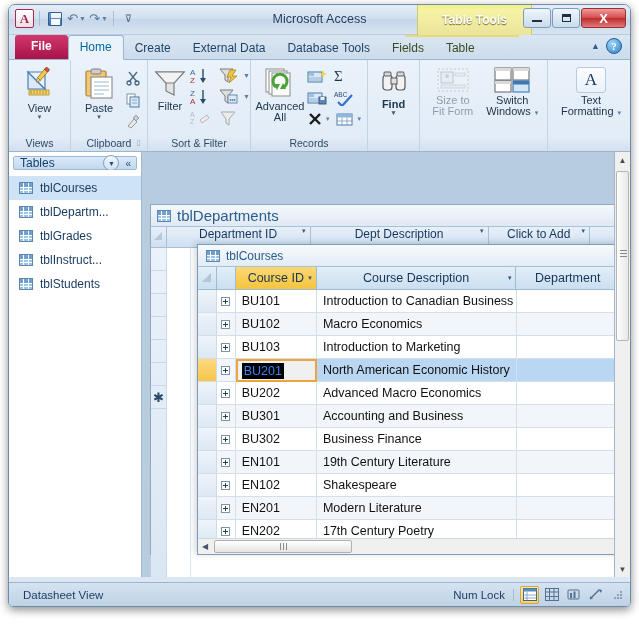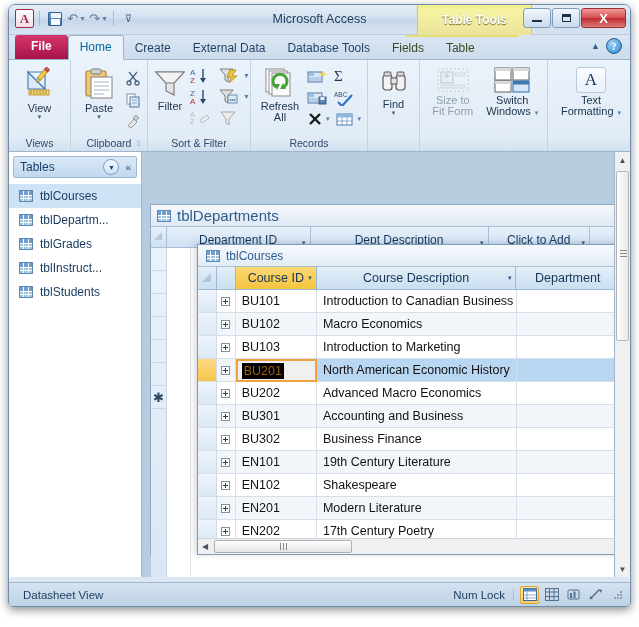--- a/index.html
+++ b/index.html
@@ -143,21 +143,21 @@
     background: #b8cce0;
     display: flex;
   }
 
   
   #nav-pane {
     width: 133px; background: #ffffff; border-right: 1px solid #9fb8d0;
     display:flex; flex-direction:column;
   }
   #nav-header {
-    height: 22px; margin: 4px 4px 0 4px;
+    height: 14px; margin: 4px 4px 0 4px;
     background: linear-gradient(to bottom,#dbe9f8,#c2d8ee);
     border: 1px solid #9cb9d6; border-radius: 2px;
     display:flex; align-items:center; padding: 0 3px; gap:4px;
   }
   #nav-header .ttl { font-size: 12px; color:#14406e; flex:1; padding-left:3px; }
   .nav-dd {
     width:16px;height:16px;border-radius:50%;
     background:linear-gradient(to bottom,#f4f9fe,#cfe0f2);
     border:1px solid #7ea0c4; display:flex;align-items:center;justify-content:center;
     font-size:7px;color:#1f4a77;
@@ -184,21 +184,21 @@
     background:#ffffff; border:1px solid #8fa9c3;
   }
   .win-tabbar { height:22px; background:linear-gradient(to bottom,#f4f8fc,#dfe9f4);
     border-bottom:1px solid #aac2d8; display:flex; align-items:center; padding-left:6px; gap:6px; }
   .win-tabbar .ttl { font-size:15px; color:#2c5c8c; }
 
   .grid-header { display:flex; height:21px; background: linear-gradient(to bottom,#e8f0f9,#cfe0f1);
     border-bottom:1px solid #a8c0d6; }
   .gh-corner { width:16px; border-right:1px solid #a8c0d6; background:linear-gradient(to bottom,#e8f0f9,#cfe0f1); position:relative; }
   .gh-corner::after { content:""; position:absolute; left:3px; top:5px; border-left:8px solid transparent; border-bottom:8px solid #b6c9dc; }
-  .gh-cell { border-right:1px solid #a8c0d6; display:flex; align-items:flex-end; justify-content:center;
+  .gh-cell { border-right:1px solid #a8c0d6; display:flex; align-items:flex-start; justify-content:center;
     font-size:12px; color:#16365c; position:relative; padding:0 12px; }
   .gh-cell .dd { position:absolute; right:4px; font-size:7px; color:#33597f; }
   .gh-cell.italic { }
   .row-sel-col { width:16px; border-right:1px solid #c8d8e8; background:linear-gradient(to bottom,#eaf2fa,#d9e6f3); }
 
   
   #win-courses {
     position:absolute; left:55px; top:92px; right:-6px; bottom:22px;
     background:#ffffff; border:1px solid #7e9cb8;
     box-shadow: -2px -1px 6px rgba(40,60,85,0.22);
@@ -234,21 +234,21 @@
   .plusbox::before { content:""; position:absolute; left:3px; top:1px; width:1px; height:5px; background:#26414f; }
   .plusbox::after  { content:""; position:absolute; left:1px; top:3px; width:5px; height:1px; background:#26414f; }
   .c-id { width:86px; border-right:1px solid #d4dfe9; font-size:12.5px; color:#111111; display:flex; align-items:center; padding-left:6px; }
   .c-desc { width:212px; border-right:1px solid #d4dfe9; font-size:12.5px; color:#111111; display:flex; align-items:center; padding-left:6px; overflow:hidden; white-space:nowrap; }
   .c-dept { width:110px; border-right:1px solid #d4dfe9; }
 
   .drow.editing .c-id {
     background:#f0f0f0; border:2px solid #f0a23c; padding-left:4px;
     height:23px; margin:0; position:relative; z-index:3;
   }
-  .drow.editing .c-id span { background:#000000; color:#a16207; padding:1px 2px; }
+  .drow.editing .c-id span { background:#000000; color:#3b82f6; padding:1px 2px; }
 
   .newrow-star { font-size:13px; color:#2a4a68; display:flex; align-items:center; justify-content:center; }
 
   
   #courses-vsb { width:15px; background:#f0f0f0; border-left:1px solid #cbd6e2; position:relative; }
   #courses-vsb .thumb { position:absolute; left:1px; right:1px; top:2px; height:90px;
     background:linear-gradient(to right,#fdfdfd,#e6e6e6); border:1px solid #b5b5b5; border-radius:2px; }
   #courses-vsb .grip { position:absolute; left:4px; top:120px; width:7px; height:7px; }
   #courses-vsb .grip i { display:block; height:1px; background:#8a8a8a; margin-bottom:2px; }
   #courses-vsb .dn { position:absolute; left:0; right:0; bottom:1px; height:14px; display:flex; align-items:center; justify-content:center; font-size:8px; color:#4c4c4c; }
@@ -497,21 +497,21 @@
       <div class="rgroup-items">
         <div class="bigbtn" style="width:54px">
           <svg width="34" height="32" viewBox="0 0 34 32">
             <rect x="3" y="2" width="18" height="23" fill="#ffffff" stroke="#8d8d8d" stroke-width="1"></rect>
             <rect x="6" y="4" width="18" height="23" fill="#ffffff" stroke="#8d8d8d" stroke-width="1"></rect>
             <rect x="9" y="6" width="18" height="23" fill="#fbfbfb" stroke="#8d8d8d" stroke-width="1"></rect>
             <path d="M13 20 A7 7 0 1 1 21 20" fill="none" stroke="#4aa23a" stroke-width="3"></path>
             <polygon points="11,17 17,17 14,23" fill="#4aa23a"></polygon>
             <polygon points="23,22 17,22 20,16" fill="#4aa23a"></polygon>
           </svg>
-          <span class="lbl">Refresh</span>
+          <span class="lbl">Advanced</span>
           <span class="lbl" style="margin-top:0">All</span>
         </div>
         <div style="display:flex;flex-direction:column;gap:2px;padding-top:2px;">
           <div style="display:flex;gap:3px;align-items:center;">
             <div class="smallbtn">
               <svg width="20" height="16" viewBox="0 0 20 16">
                 <rect x="1" y="3" width="14" height="10" fill="#dbe9f7" stroke="#4d7aa8" stroke-width="1"></rect>
                 <rect x="2" y="4" width="5" height="3" fill="#9cc0e2"></rect>
                 <g stroke="#7ba3cb" stroke-width="0.8">
                     <line x1="2" y1="9" x2="14" y2="9"></line>
@@ -564,21 +564,21 @@
               </svg>
               <span class="tiny-down">▾</span>
             </div>
           </div>
         </div>
       </div>
       <div class="rgroup-label">Records</div>
     </div>
 
     <div class="rgroup" style="width:52px">
-      <div class="rgroup-items" style="justify-content:flex-end;">
+      <div class="rgroup-items" style="justify-content:flex-end;font-weight:bold;">
         <div class="bigbtn" style="width:46px">
           <svg width="30" height="30" viewBox="0 0 30 30">
             <rect x="4" y="8" width="9" height="15" rx="3" fill="#f2f2f2" stroke="#5a5a5a" stroke-width="1.2"></rect>
             <rect x="17" y="8" width="9" height="15" rx="3" fill="#f2f2f2" stroke="#5a5a5a" stroke-width="1.2"></rect>
             <rect x="12" y="11" width="6" height="6" fill="#e2e2e2" stroke="#5a5a5a" stroke-width="1"></rect>
             <rect x="5" y="5" width="7" height="4" rx="1" fill="#d9d9d9" stroke="#5a5a5a" stroke-width="1"></rect>
             <rect x="18" y="5" width="7" height="4" rx="1" fill="#d9d9d9" stroke="#5a5a5a" stroke-width="1"></rect>
           </svg>
           <span class="lbl">Find</span>
           <span class="cap">▾</span>

